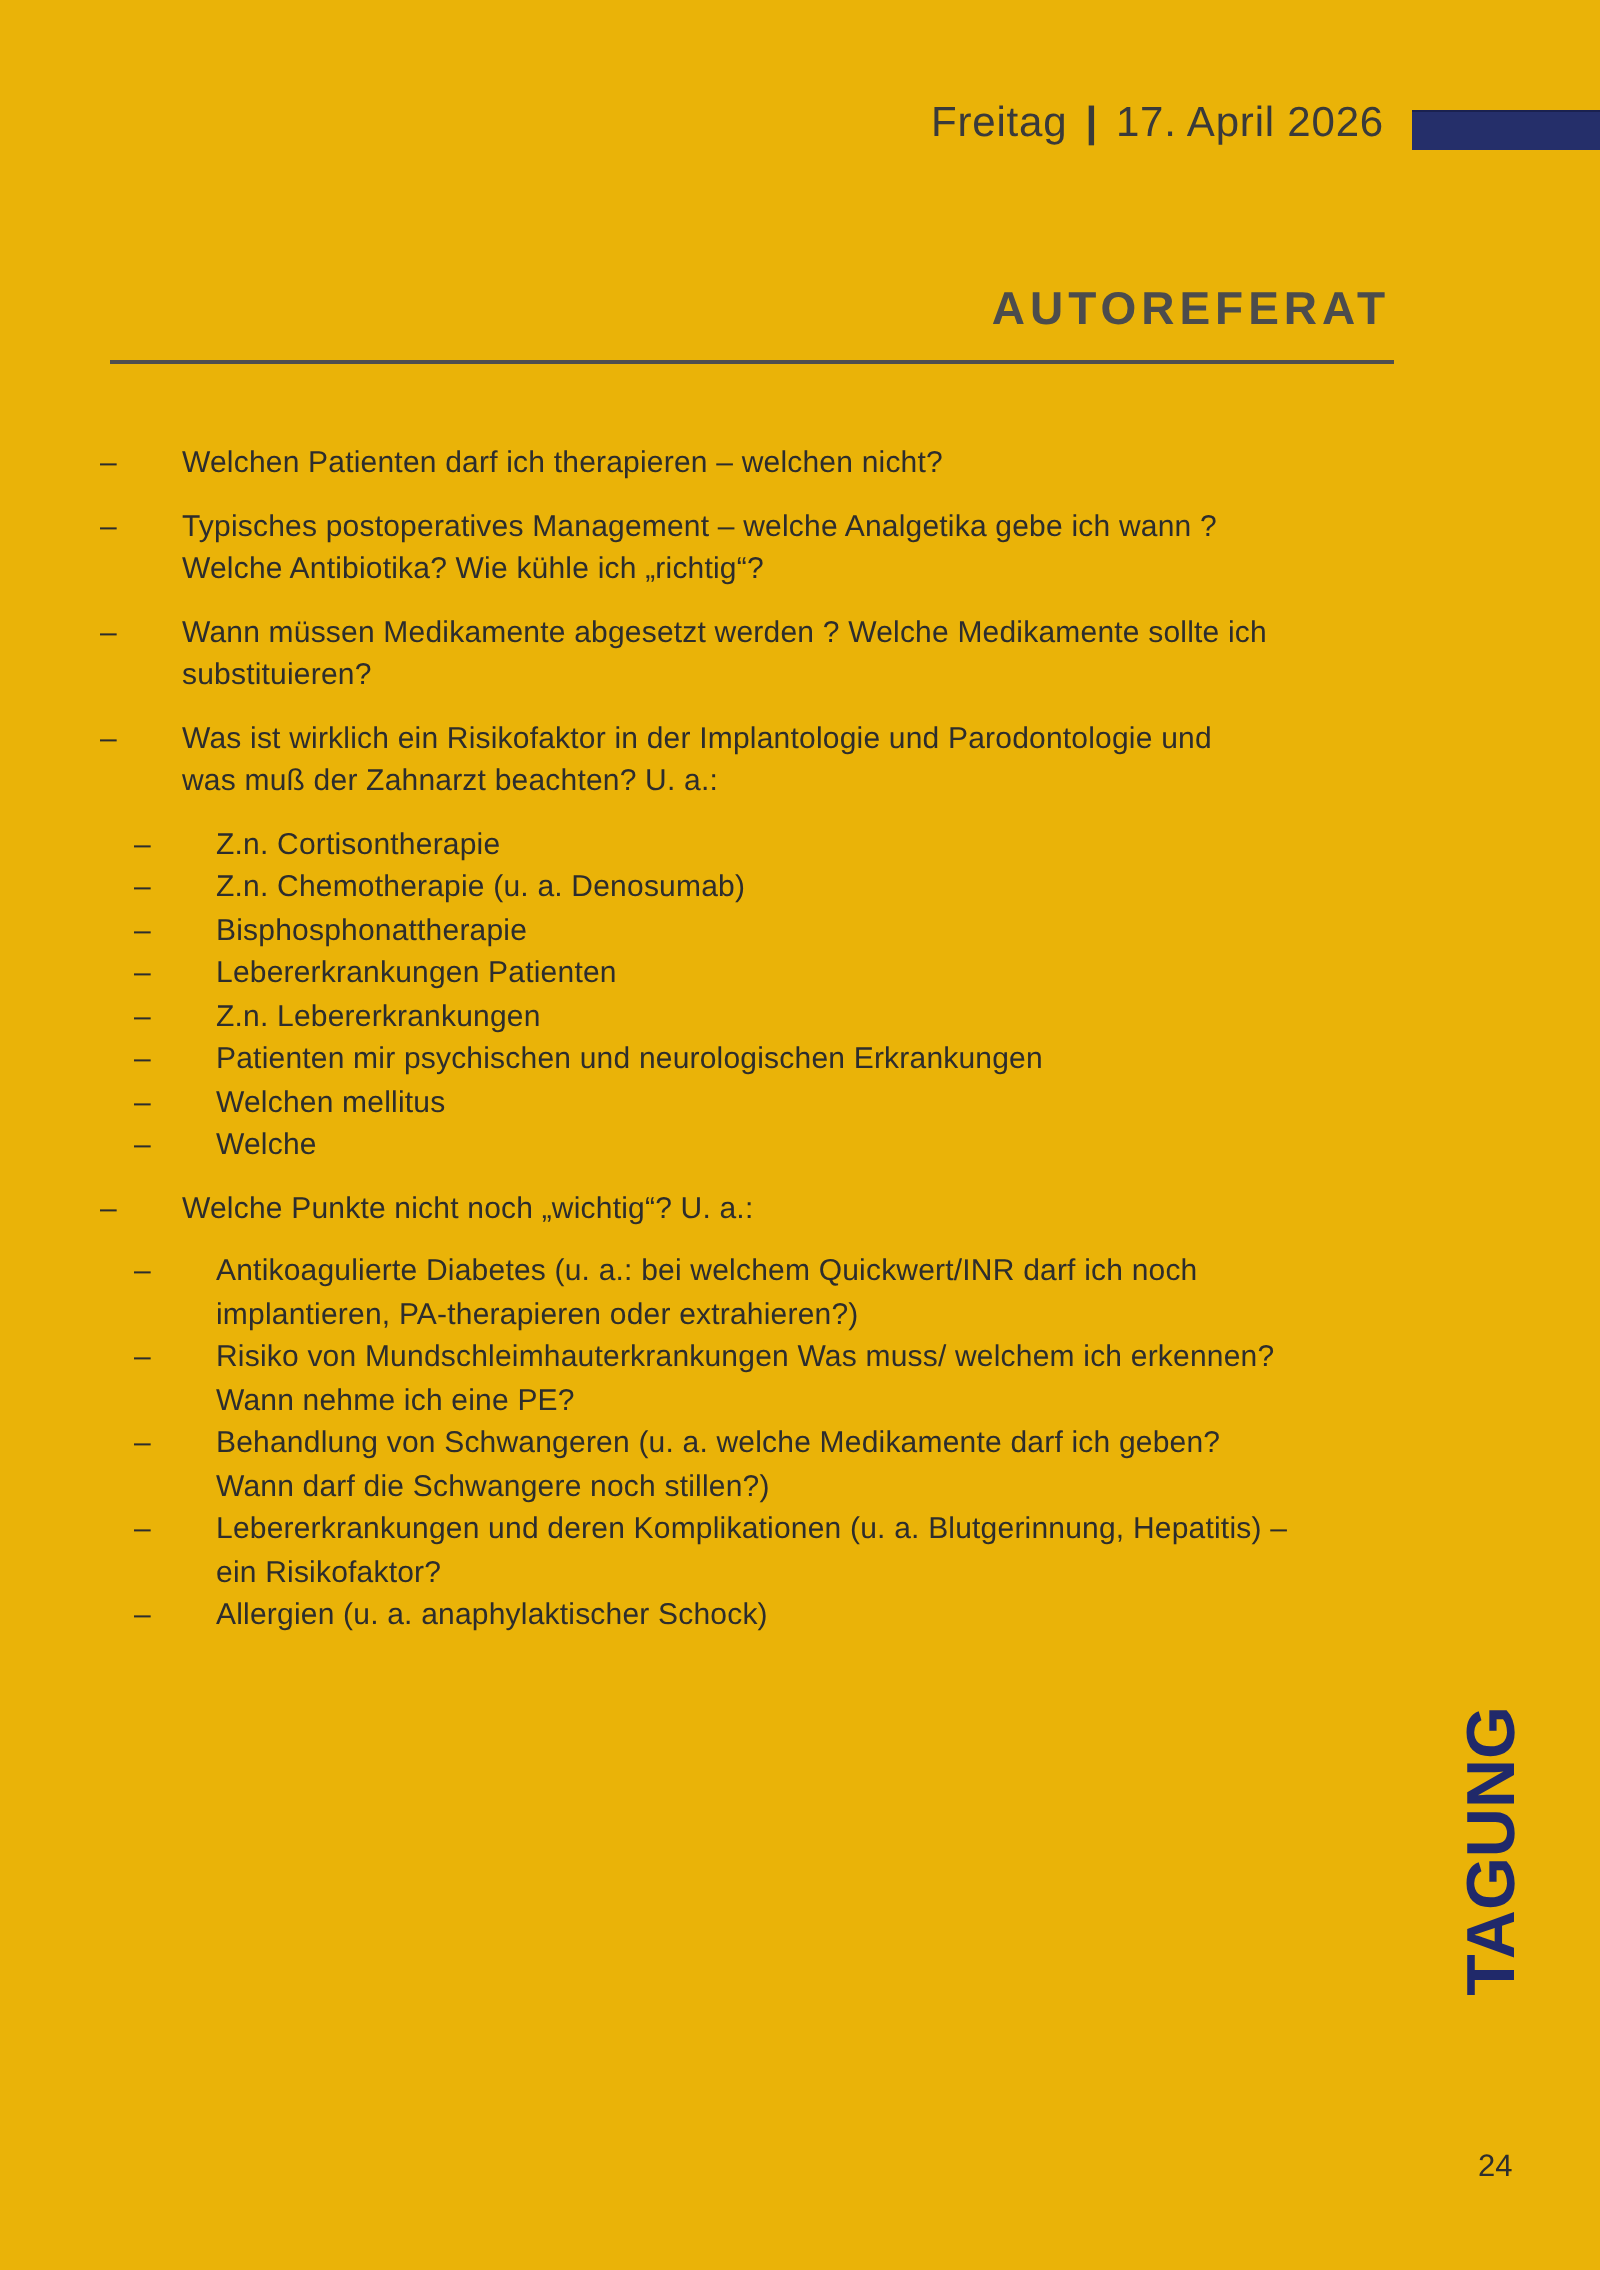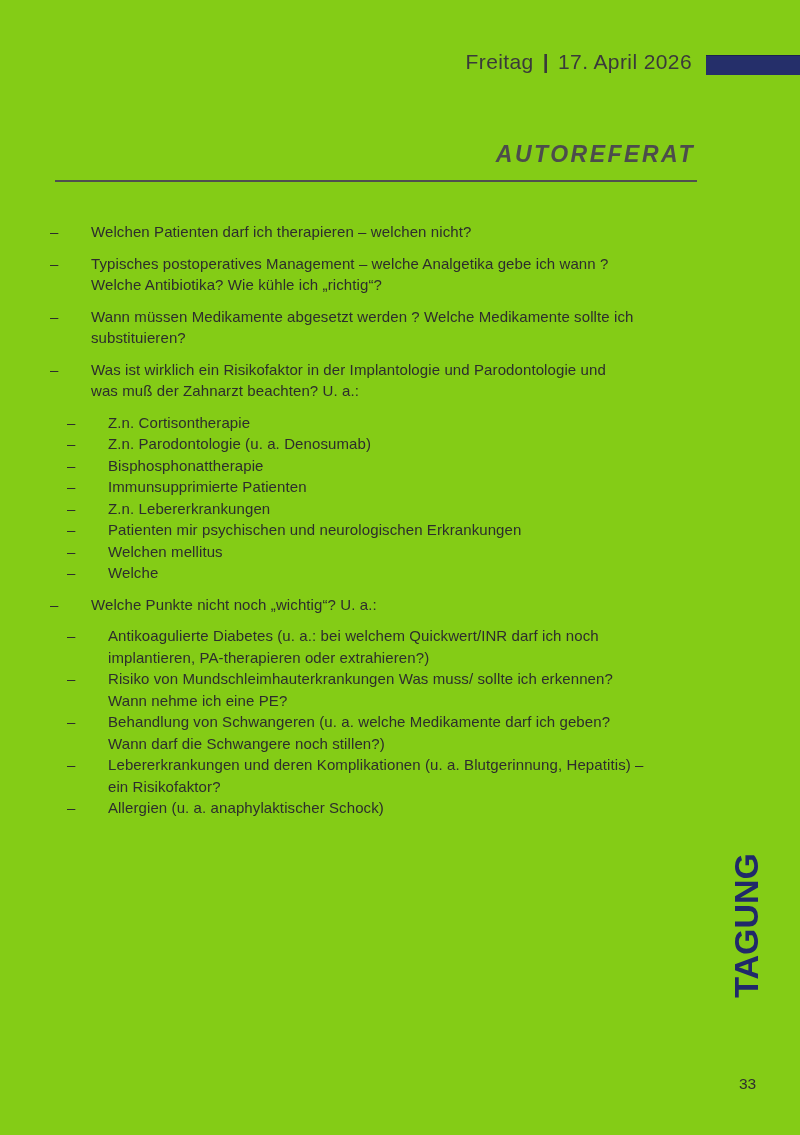--- a/index.html
+++ b/index.html
@@ -7,21 +7,21 @@
     width: 800px; height: 1135px;
     background: #ffffff;
     font-family: "Liberation Sans", sans-serif;
     color: #2d2d2d;
     position: relative;
     overflow: hidden;
   }
   .page {
     position: absolute;
     inset: 0;
-    background: #84cc16;
+    background: #eab308;
   }
 
   
   .date-line {
     position: absolute;
     top: 50px;
     right: 108px;
     font-size: 21px;
     letter-spacing: 0.4px;
     color: #3a3a3a;
@@ -45,21 +45,20 @@
   .section-title {
     position: absolute;
     top: 141px;
     right: 105px;
     margin: 0;
     font-size: 23px;
     font-weight: bold;
     letter-spacing: 2.5px;
     color: #4c4c4c;
     white-space: nowrap;
-    font-style: italic;
   }
   .rule {
     position: absolute;
     top: 180px;
     left: 55px;
     width: 642px;
     height: 2px;
     background: #4f4f4f;
   }
 
@@ -155,29 +154,29 @@
 was muß der Zahnarzt beachten? U. a.:</span>
     </div>
 
     <div class="sublist">
       <div class="item">
         <span class="dash">–</span>
         <span class="txt">Z.n. Cortisontherapie</span>
       </div>
       <div class="item">
         <span class="dash">–</span>
-        <span class="txt">Z.n. Parodontologie (u. a. Denosumab)</span>
+        <span class="txt">Z.n. Chemotherapie (u. a. Denosumab)</span>
       </div>
       <div class="item">
         <span class="dash">–</span>
         <span class="txt">Bisphosphonattherapie</span>
       </div>
       <div class="item">
         <span class="dash">–</span>
-        <span class="txt">Immunsupprimierte Patienten</span>
+        <span class="txt">Lebererkrankungen Patienten</span>
       </div>
       <div class="item">
         <span class="dash">–</span>
         <span class="txt">Z.n. Lebererkrankungen</span>
       </div>
       <div class="item">
         <span class="dash">–</span>
         <span class="txt">Patienten mir psychischen und neurologischen Erkrankungen</span>
       </div>
       <div class="item">
@@ -196,21 +195,21 @@
     </div>
 
     <div class="sublist">
       <div class="item">
         <span class="dash">–</span>
         <span class="txt">Antikoagulierte Diabetes (u. a.: bei welchem Quickwert/INR darf ich noch
 implantieren, PA-therapieren oder extrahieren?)</span>
       </div>
       <div class="item">
         <span class="dash">–</span>
-        <span class="txt">Risiko von Mundschleimhauterkrankungen Was muss/ sollte ich erkennen?
+        <span class="txt">Risiko von Mundschleimhauterkrankungen Was muss/ welchem ich erkennen?
 Wann nehme ich eine PE?</span>
       </div>
       <div class="item">
         <span class="dash">–</span>
         <span class="txt">Behandlung von Schwangeren (u. a. welche Medikamente darf ich geben?
 Wann darf die Schwangere noch stillen?)</span>
       </div>
       <div class="item">
         <span class="dash">–</span>
         <span class="txt">Lebererkrankungen und deren Komplikationen (u. a. Blutgerinnung, Hepatitis) –
@@ -219,15 +218,15 @@
       <div class="item">
         <span class="dash">–</span>
         <span class="txt">Allergien (u. a. anaphylaktischer Schock)</span>
       </div>
     </div>
 
   </div>
 
   <div class="tagung">TAGUNG</div>
 
-  <div class="pageno">33</div>
+  <div class="pageno">24</div>
 
 </div>
 
 </body></html>

